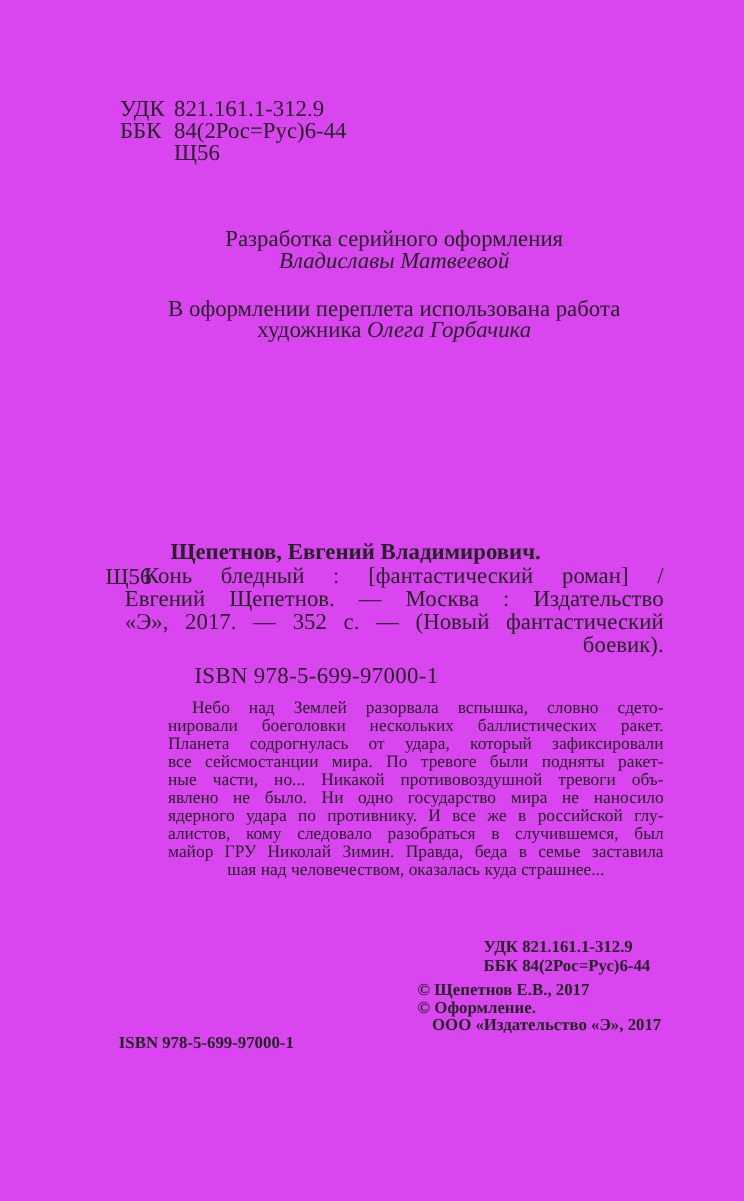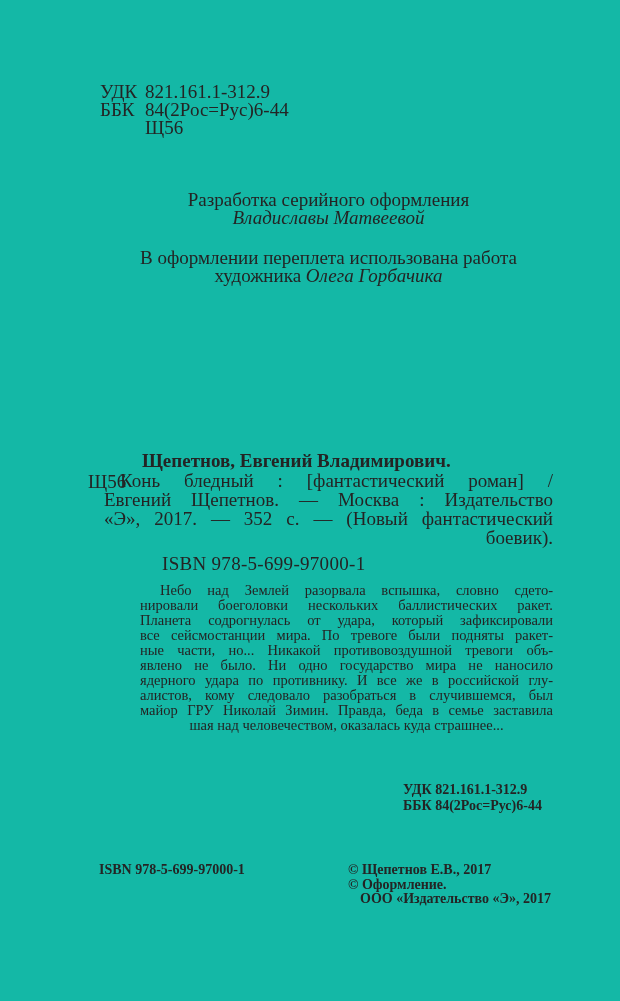--- a/index.html
+++ b/index.html
@@ -1,20 +1,20 @@
 <!DOCTYPE html>
 <html><head>
 <meta charset="utf-8">
 <style>
   html, body { margin: 0; padding: 0; background: #ffffff; }
   .page {
     position: relative;
     width: 620px;
     height: 1001px;
-    background: #14b8a6;
+    background: #d946ef;
     color: #242424;
     font-family: "Liberation Serif", "DejaVu Serif", serif;
     overflow: hidden;
   }
   .abs { position: absolute; }
 
   
   .top-codes { left: 100px; top: 83px; font-size: 19px; line-height: 18px; white-space: nowrap; }
   .code-row { display: block; }
   .code-label { display: inline-block; width: 45px; }
@@ -39,21 +39,21 @@
   
   .annotation { left: 140px; top: 583px; width: 413px; font-size: 14.5px; line-height: 15px; }
   .annotation .jline { text-align: justify; text-align-last: justify; }
   .annotation .first { text-indent: 20px; font-family: Liberation Serif, serif; }
   .annotation .last { text-align: center; }
 
   
   .bottom-codes { left: 403px; top: 782px; font-size: 14px; font-weight: bold; line-height: 15.5px; white-space: nowrap; }
 
   
-  .copyright { left: 348px; top: 863px; font-size: 14px; font-weight: bold; line-height: 14.5px; white-space: nowrap; }
+  .copyright { left: 348px; top: 819px; font-size: 14px; font-weight: bold; line-height: 14.5px; white-space: nowrap; }
   .copyright .indent { padding-left: 12px; }
 
   
   .isbn-bottom { left: 99px; top: 862px; font-size: 14px; font-weight: bold; white-space: nowrap; }
 </style>
 </head>
 <body>
 
 <div class="page">
 

